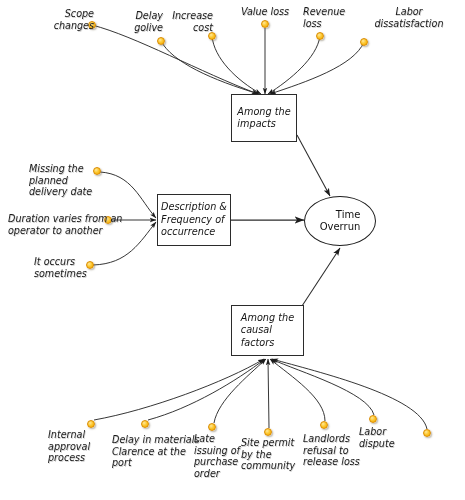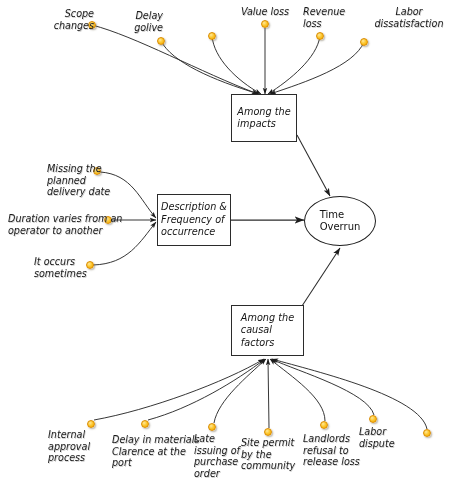--- a/index.html
+++ b/index.html
@@ -65,21 +65,21 @@
 
   .ellipse {
     position: absolute;
     border: 1.2px solid #1c1c1c;
     border-radius: 50%;
     background: #ffffff;
     box-sizing: border-box;
     display: flex;
     align-items: center;
     justify-content: center;
-    text-align: left;
+    text-align: right;
     font-size: 10px;
     line-height: 12.5px;
     color: #111111;
     white-space: pre-line;
   }
 </style>
 </head>
 <body>
 
 <div id="canvas">
@@ -125,20 +125,22 @@
 
   <div class="dot" style="left:88px; top:21px;"></div>
   <div class="node-label right" style="left:44px; top:8px; width:50px;">Scope
 changes</div>
 
   <div class="dot" style="left:157px; top:37px;"></div>
   <div class="node-label right" style="left:115px; top:10px; width:48px;">Delay
 golive</div>
 
   <div class="dot" style="left:208px; top:32px;"></div>
+  <div class="node-label right" style="left:157px; top:10px; width:56px;">Increase
+cost</div>
 
   <div class="dot" style="left:261px; top:20px;"></div>
   <div class="node-label center" style="left:234px; top:6px; width:62px;">Value loss</div>
 
   <div class="dot" style="left:316px; top:32px;"></div>
   <div class="node-label left" style="left:303px; top:6px; width:54px;font-style:italic;">Revenue
 loss</div>
 
   <div class="dot" style="left:360px; top:38px;"></div>
   <div class="node-label center" style="left:355px; top:6px; width:108px;">Labor
@@ -152,21 +154,21 @@
 occurrence</div>
 
   <div class="box" style="left:231px; top:305px; width:73px; height:51px;">Among the
 causal
 factors</div>
 
   <div class="ellipse" style="left:304px; top:196px; width:72px; height:50px;">Time
 Overrun</div>
 
   <div class="dot" style="left:93px; top:167px;"></div>
-  <div class="node-label left" style="left:29px; top:163px; width:70px;margin-left:18px;">Missing the
+  <div class="node-label left" style="left:29px; top:163px; width:70px;">Missing the
 planned
 delivery date</div>
 
   <div class="dot" style="left:104px; top:216px;"></div>
   <div class="node-label left" style="left:8px; top:213px; width:140px;">Duration varies from an
 operator to another</div>
 
   <div class="dot" style="left:86px; top:261px;"></div>
   <div class="node-label left" style="left:34px; top:256px; width:64px;">It occurs
 sometimes</div>

